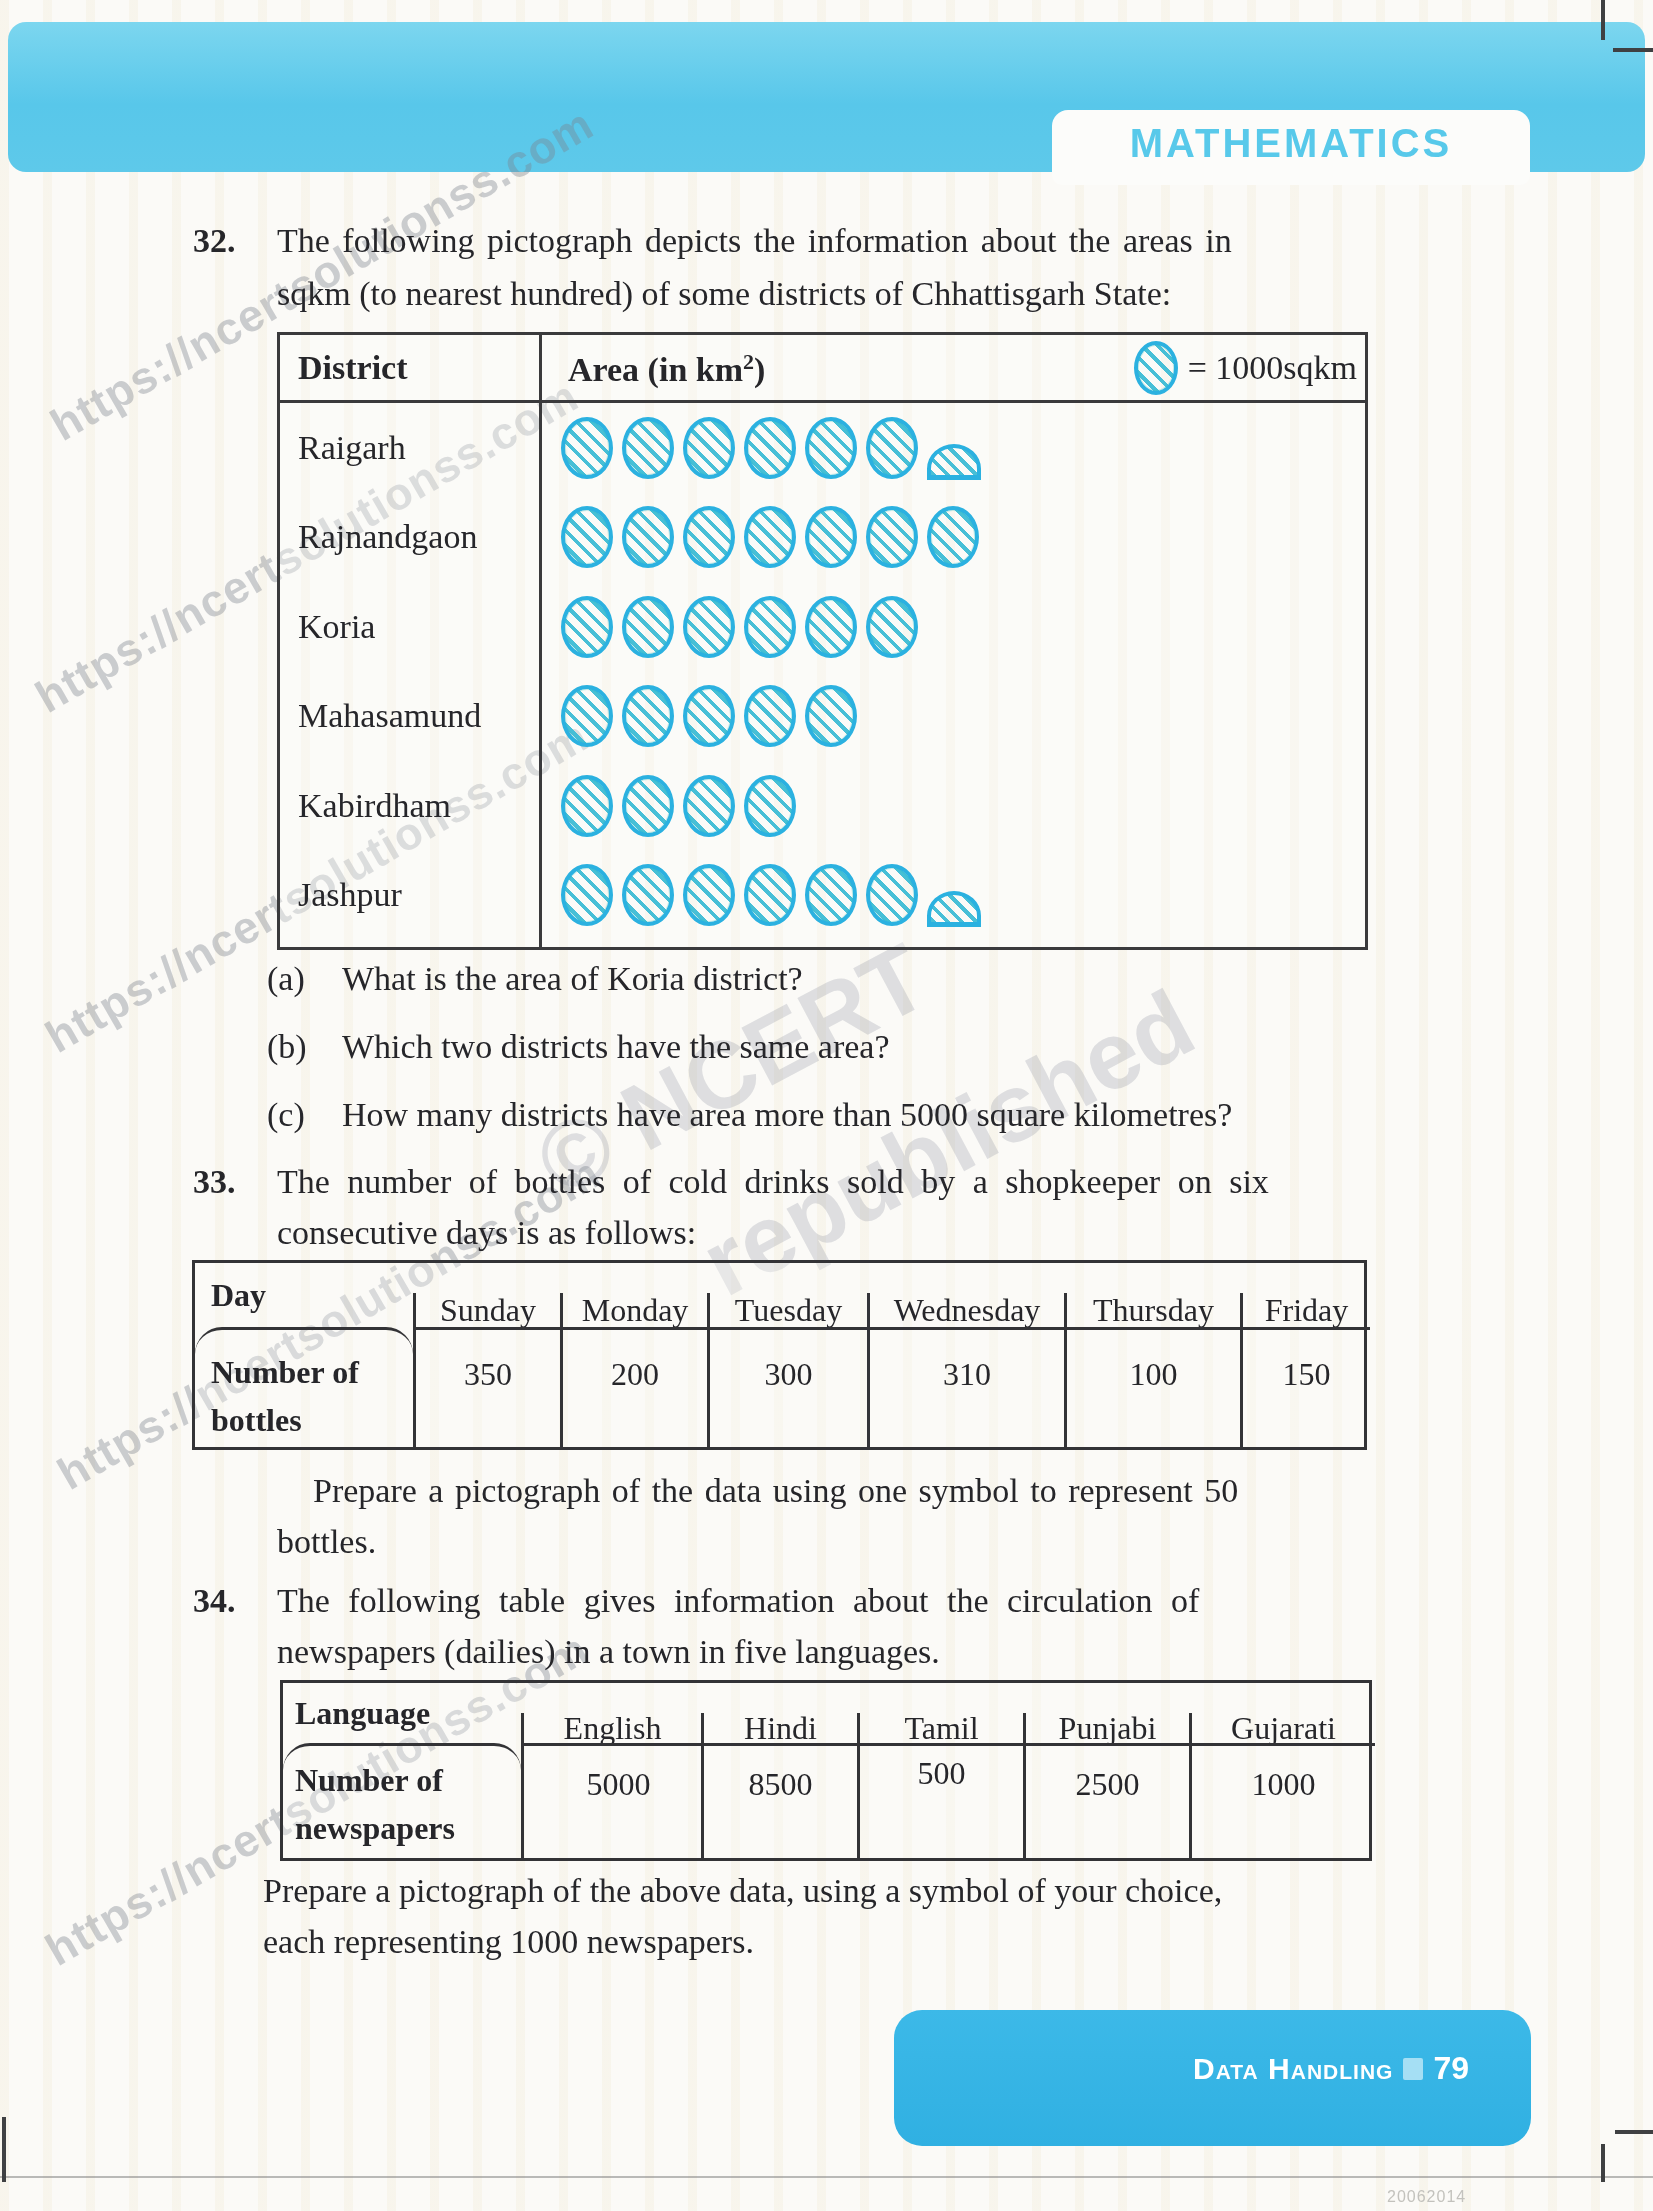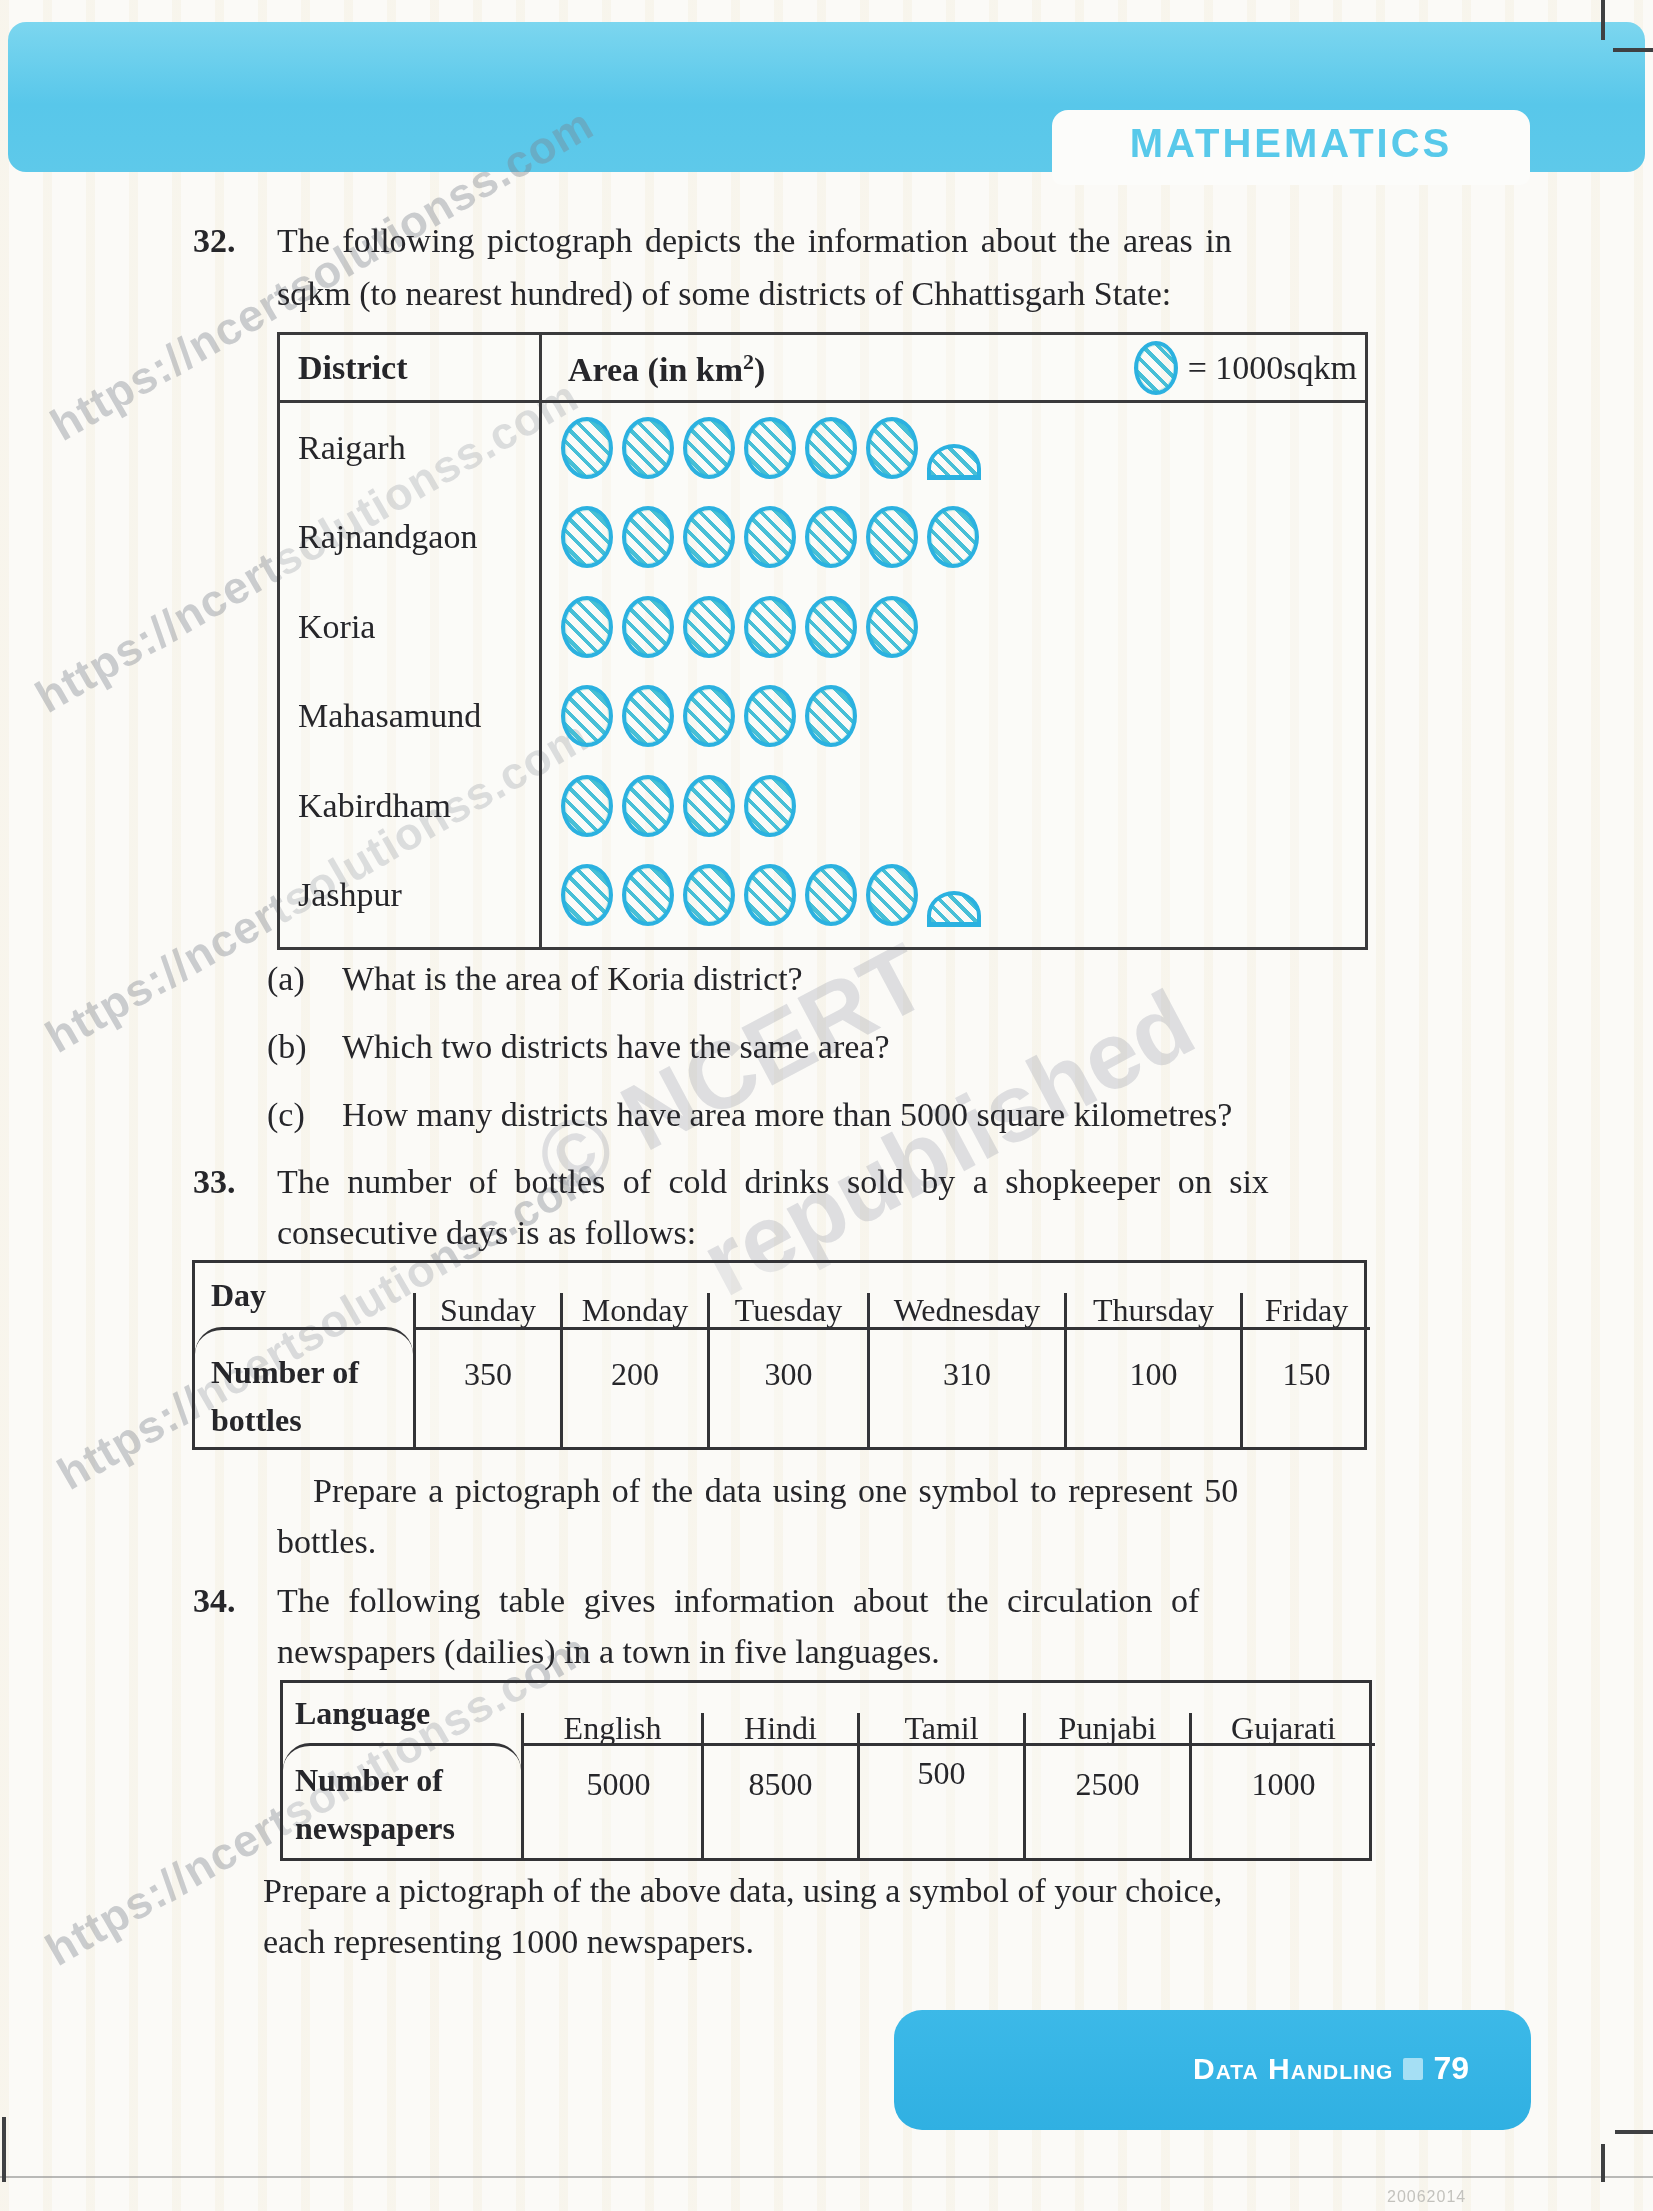--- a/index.html
+++ b/index.html
@@ -87,21 +87,21 @@
   .dtable{position:absolute; border:3px solid #333336; box-sizing:border-box; display:grid; z-index:2; background:rgba(252,252,250,0.3);}
   .dtable .cell{box-sizing:border-box; font-size:32px; overflow:hidden;}
   .dtable .bl{border-left:3px solid #333336;}
   .dtable .bt{border-top:3px solid #333336;}
   .hcell{display:flex; align-items:center; justify-content:center;margin-top:30px;}
   .hfirst{display:flex; align-items:center; justify-content:flex-start; padding-left:16px; font-weight:bold;}
   .vcell{text-align:center; padding-top:26px; font-size:33px;}
   .rowlab{padding-left:16px; padding-top:18px; font-weight:bold; line-height:1.5; font-size:33px;border-radius:27px;}
   
   .band-bot{
-    position:absolute; left:894px; top:2010px; width:637px; height:120px;
+    position:absolute; left:894px; top:2010px; width:637px; height:136px;
     background:linear-gradient(180deg,#3cb9e8,#30b0e2); border-radius:28px; z-index:2;
     display:flex; justify-content:flex-end; align-items:flex-start;
     padding:40px 62px 0 0; box-sizing:border-box;
   }
   .foot-line{display:flex; align-items:center; gap:10px; font-family:"Liberation Sans",sans-serif; color:#ffffff;}
   .foot-section{font-variant:small-caps; font-weight:bold; font-size:30px; letter-spacing:1px;}
   .foot-sq{width:20px; height:22px; background:#a5dff4; border-radius:2px;}
   .foot-page{font-weight:bold; font-size:32px;}
   
   .mark{position:absolute; background:#3f4042; z-index:3;}

